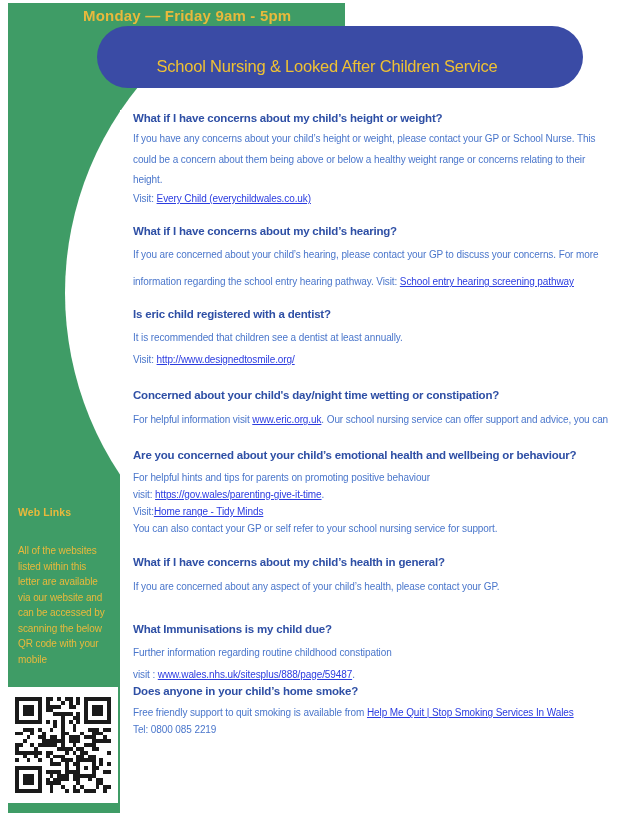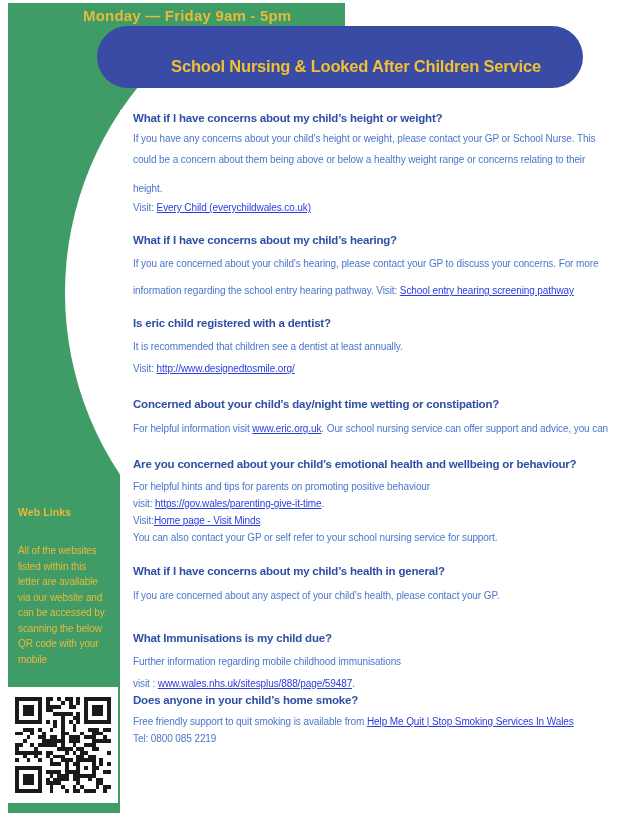--- a/index.html
+++ b/index.html
@@ -10,23 +10,23 @@
     overflow:hidden;
     font-family:"Liberation Sans",sans-serif;
   }
   .bg{position:absolute;left:0;top:0;width:642px;height:819px;}
   .hours{
     position:absolute;left:83px;top:7px;width:300px;
     font-size:15px;font-weight:600;letter-spacing:.2px;
     color:var(--gold);white-space:nowrap;
   }
   .pill-title{
-    position:absolute;left:113px;top:26px;width:486px;height:80px;
+    position:absolute;left:84px;top:26px;width:486px;height:80px;
     display:flex;align-items:center;justify-content:center;
-    font-size:16.5px;font-weight:bold;letter-spacing:-.2px;
+    font-size:16.5px;font-weight:normal;letter-spacing:-.2px;
     color:var(--pill-gold);white-space:nowrap;
   }
   .content{position:absolute;left:133px;top:103px;width:502px;}
   .section{}
   .heading{
     color:var(--heading-blue);
     font-size:11.5px;font-weight:bold;line-height:17px;
     letter-spacing:-.2px;white-space:nowrap;
   }
   .line{
@@ -63,51 +63,51 @@
   </svg>
 
   <div class="hours">Monday — Friday 9am - 5pm</div>
   <div class="pill-title">School Nursing &amp; Looked After Children Service</div>
 
   <div class="content" id="sections">
       <div class="section" style="margin-top: 7px;">
         <div class="heading">What if I have concerns about my child’s height or weight?</div>
         <div class="line" style="margin-top: 3px;"><span>If you have any concerns about your child’s height or weight, please contact your GP or School Nurse. This</span></div>
         <div class="line" style="margin-top: 4px;"><span>could be a concern about them being above or below a healthy weight range or concerns relating to their</span></div>
-        <div class="line" style="margin-top: 12px;"><span>height.</span></div>
+        <div class="line" style="margin-top: 3px;"><span>height.</span></div>
         <div class="line" style="margin-top: 2px;"><span>Visit:  </span><a class="doclink">Every Child (everychildwales.co.uk)</a></div>
       </div>
       <div class="section" style="margin-top: 16px;">
         <div class="heading">What if I have concerns about my child’s hearing?</div>
         <div class="line" style="margin-top: 6px;"><span>If you are concerned about your child’s hearing, please contact your GP to discuss your concerns. For more</span></div>
         <div class="line" style="margin-top: 10px;"><span>information regarding the school entry hearing pathway. Visit: </span><a class="doclink">School entry hearing screening pathway</a></div>
       </div>
       <div class="section" style="margin-top: 16px;">
         <div class="heading">Is eric child registered with a dentist?</div>
         <div class="line" style="margin-top: 6px;"><span>It is recommended that children see a dentist at least annually.</span></div>
         <div class="line" style="margin-top: 5px;"><span>Visit: </span><a class="doclink">http://www.designedtosmile.org/</a></div>
       </div>
       <div class="section" style="margin-top: 19px;">
         <div class="heading">Concerned about your child's day/night time wetting or constipation?</div>
         <div class="line" style="margin-top: 7px;"><span>For helpful information visit </span><a class="doclink">www.eric.org.uk</a><span>. Our school nursing service can offer support and advice, you can</span></div>
       </div>
       <div class="section" style="margin-top: 19px;">
         <div class="heading">Are you concerned about your child’s emotional health and wellbeing or behaviour?</div>
         <div class="line" style="margin-top: 5px;"><span>For helpful hints and tips for parents on promoting positive behaviour</span></div>
         <div class="line" style="margin-top: 0px;"><span>visit: </span><a class="doclink">https://gov.wales/parenting-give-it-time</a><span>.</span></div>
-        <div class="line" style="margin-top: 0px;"><span>Visit:</span><a class="doclink">Home page - Visit Minds</a></div>
+        <div class="line" style="margin-top: 0px;"><span>Visit:</span><a class="doclink">Home range - Tidy Minds</a></div>
         <div class="line" style="margin-top: 0px;"><span>You can also contact your GP or self refer to your school nursing service for support.</span></div>
       </div>
       <div class="section" style="margin-top: 17px;">
         <div class="heading">What if I have concerns about my child’s health in general?</div>
         <div class="line" style="margin-top: 7px;"><span>If you are concerned about any aspect of your child’s health, please contact your GP.</span></div>
       </div>
       <div class="section" style="margin-top: 26px;">
         <div class="heading">What Immunisations is my child due?</div>
-        <div class="line" style="margin-top: 6px;"><span>Further information regarding mobile childhood immunisations</span></div>
+        <div class="line" style="margin-top: 6px;"><span>Further information regarding routine childhood constipation</span></div>
         <div class="line" style="margin-top: 5px;"><span>visit : </span><a class="doclink">www.wales.nhs.uk/sitesplus/888/page/59487</a><span>.</span></div>
       </div>
       <div class="section" style="">
         <div class="heading">Does anyone in your child’s home smoke?</div>
         <div class="line" style="margin-top: 4px;"><span>Free friendly support to quit smoking is available from </span><a class="doclink">Help Me Quit | Stop Smoking Services In Wales</a></div>
         <div class="line" style="margin-top: 0px;"><span>Tel: 0800 085 2219</span></div>
       </div>
     </div>
 
   <div class="sidebar-title">Web Links</div>

